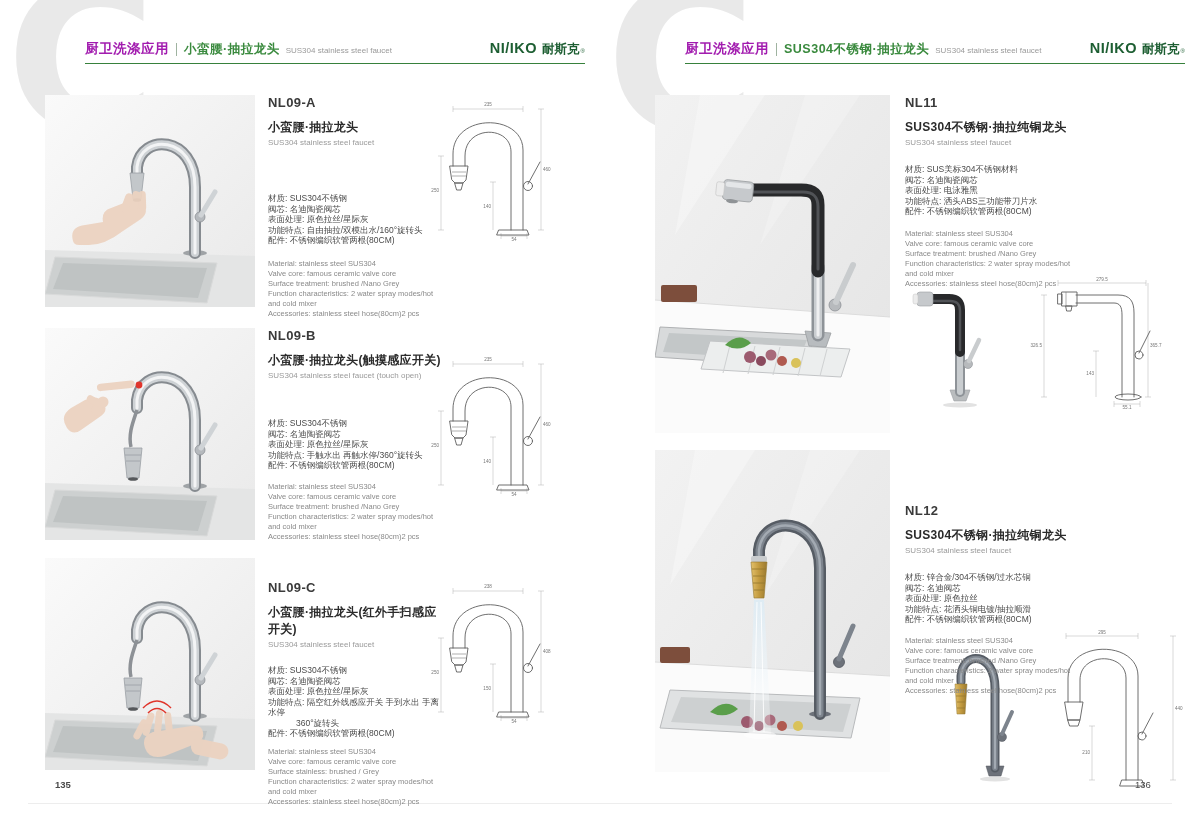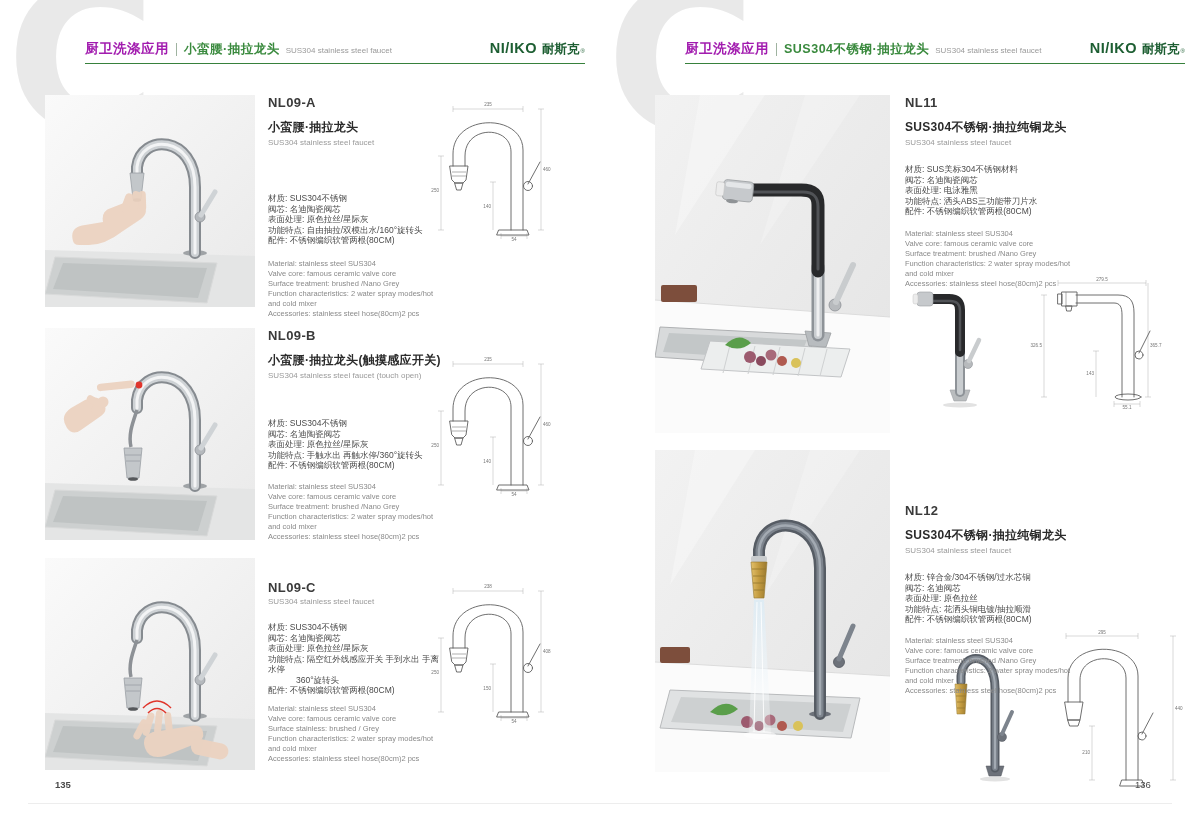--- a/index.html
+++ b/index.html
@@ -274,20 +274,21 @@
         </g>
         <g stroke="#e0352b" stroke-width="1.6" fill="none">
           <path d="M98,150 Q112,136 126,150"></path>
           <path d="M103,155 Q112,146 121,155"></path>
         </g>
       </svg>
     </div>
 
     <div class="ptext" style="left:268px;top:580px;">
       <div class="model">NL09-C</div>
+      <div class="name-cn">小蛮腰·抽拉龙头(红外手扫感应开关)</div>
       <div class="name-en">SUS304 stainless steel faucet</div>
       <div class="specs-cn" style="margin-top:16px;">
         <div>材质: SUS304不锈钢</div>
         <div>阀芯: 名迪陶瓷阀芯</div>
         <div>表面处理: 原色拉丝/星际灰</div>
         <div>功能特点: 隔空红外线感应开关 手到水出 手离水停</div>
         <div class="ind">360°旋转头</div>
         <div>配件: 不锈钢编织软管两根(80CM)</div>
       </div>
       <div class="specs-en" style="margin-top:8px;">

